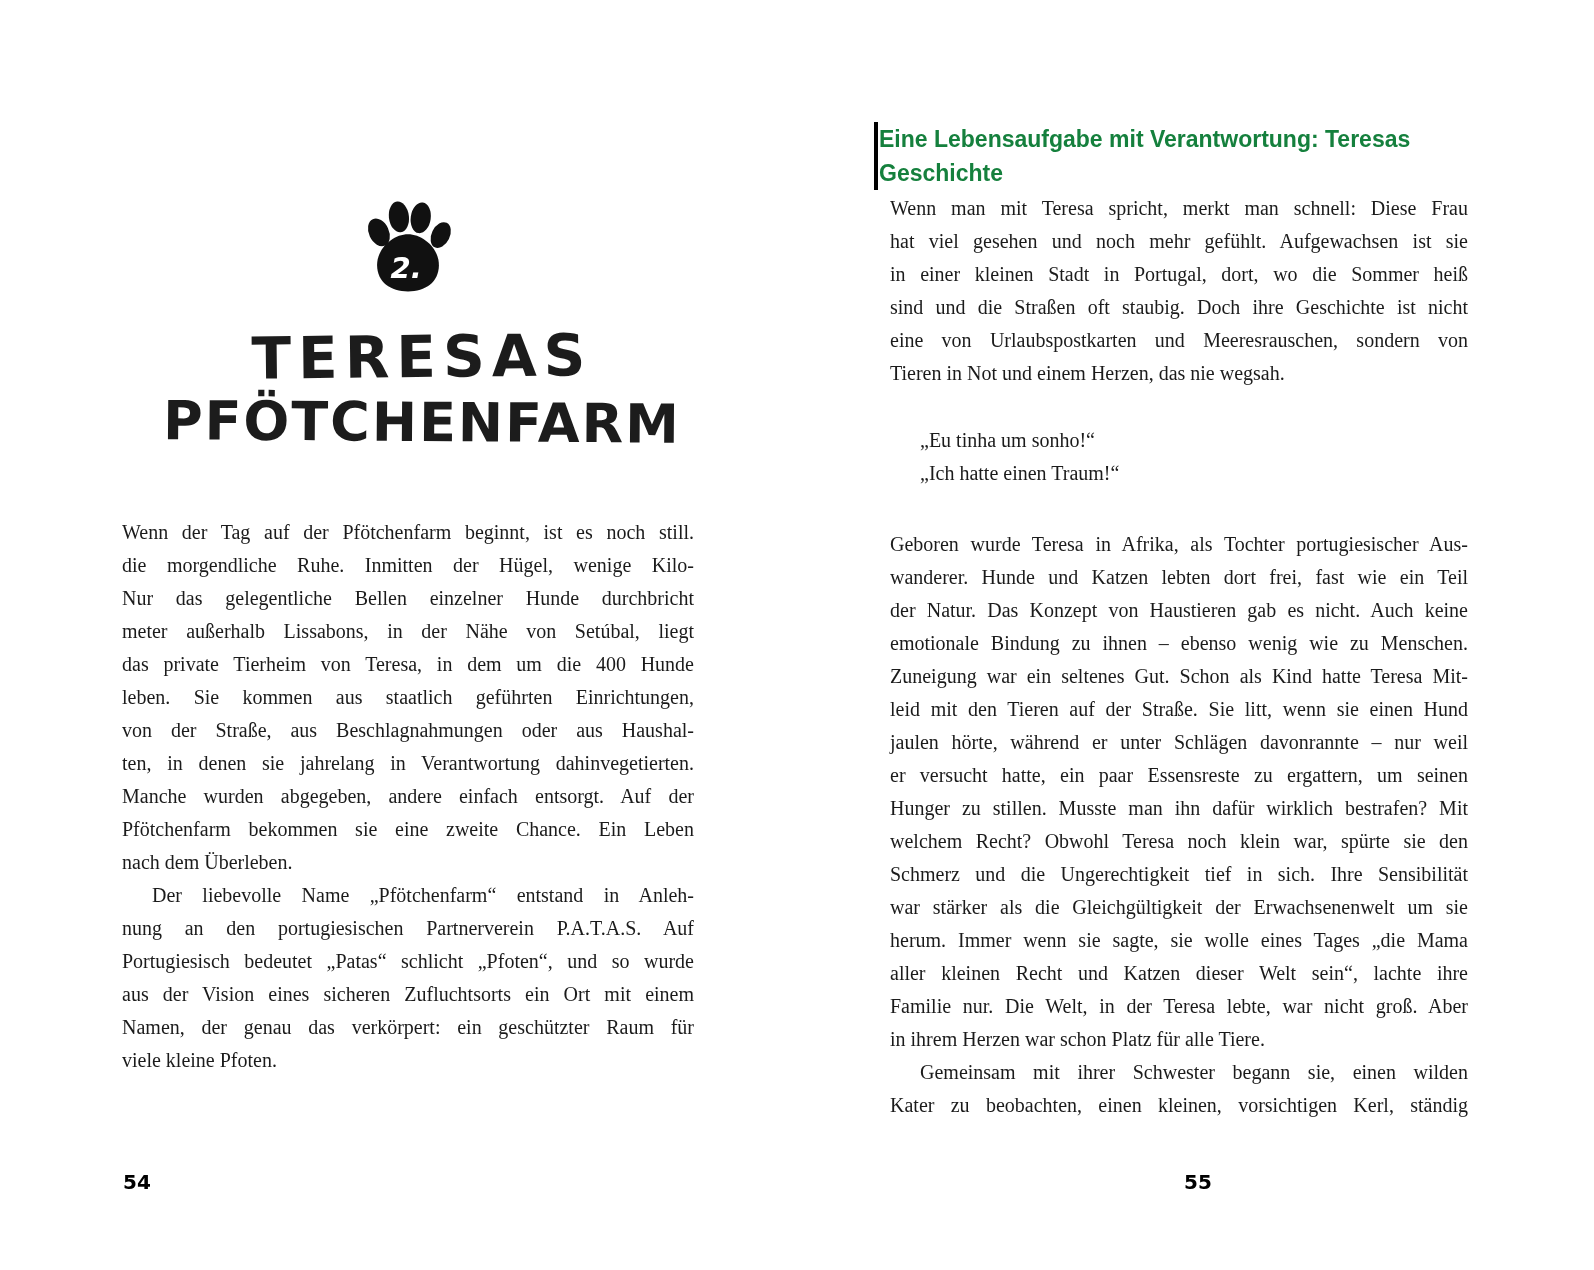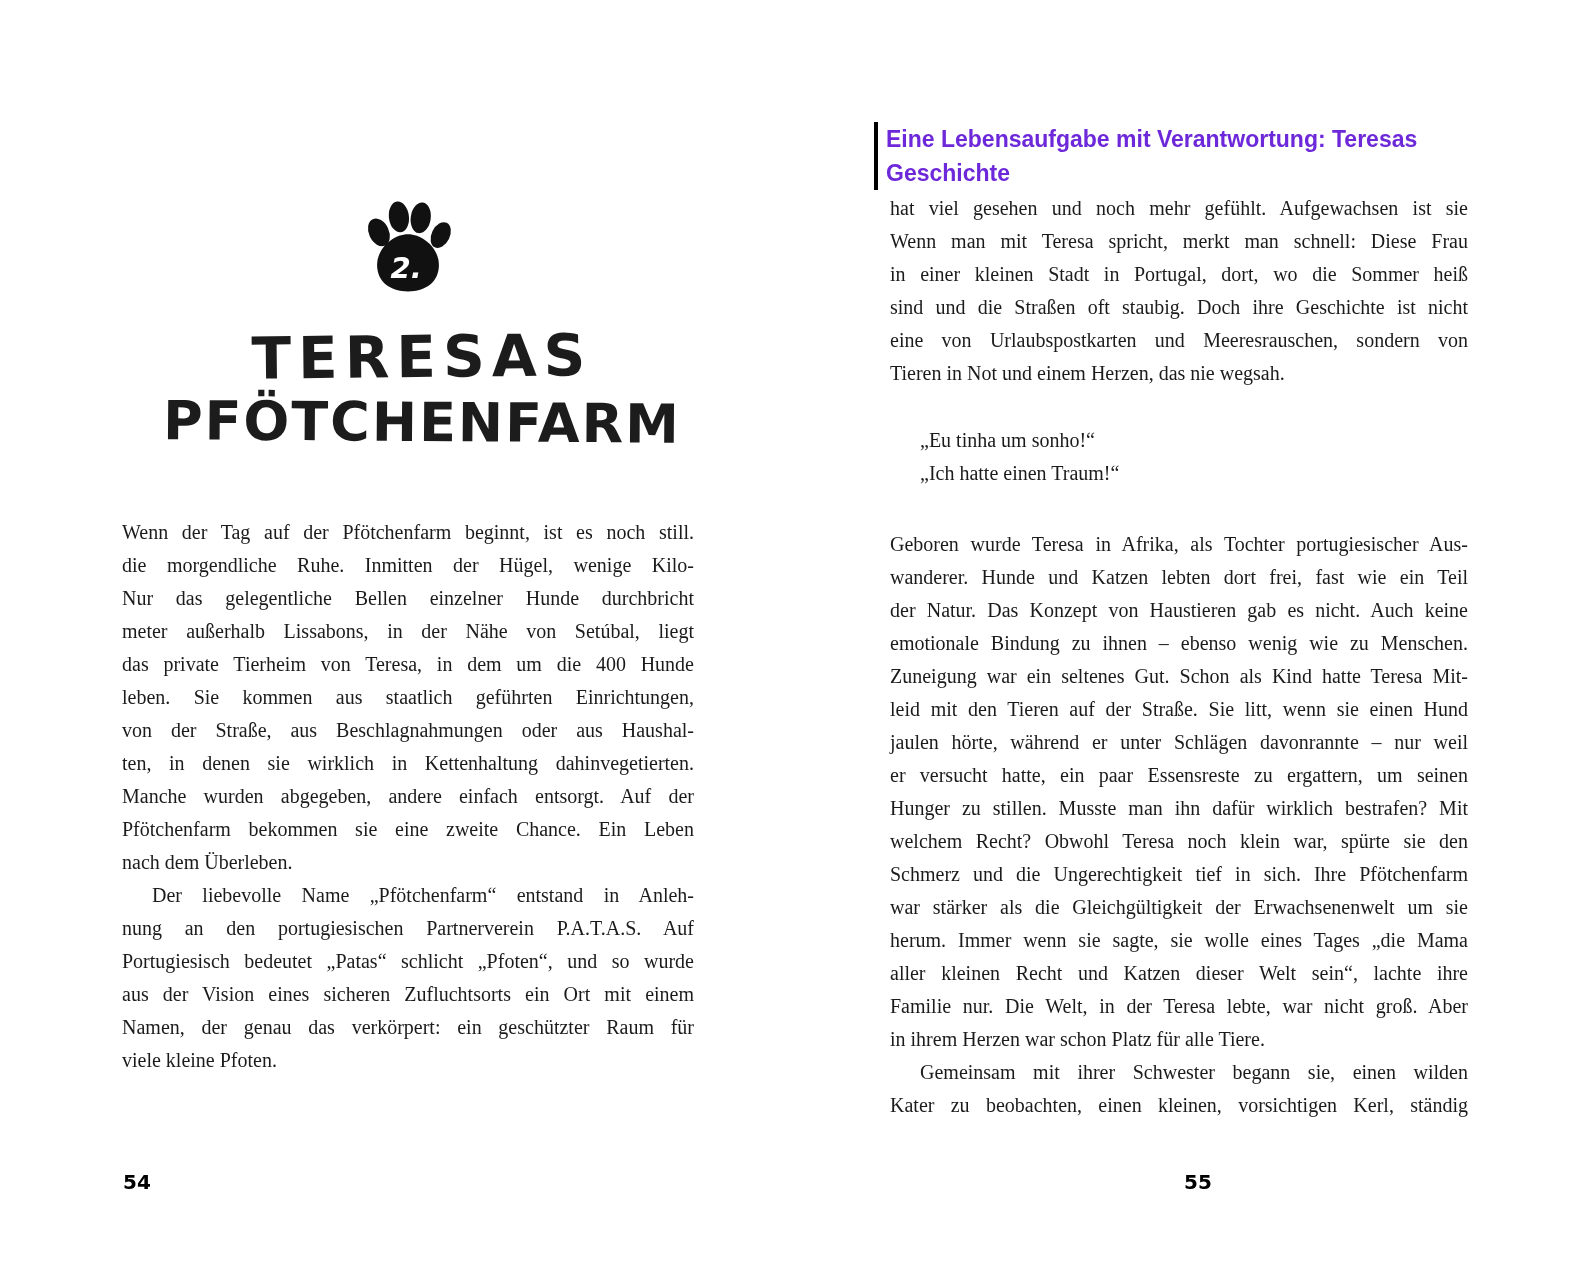--- a/index.html
+++ b/index.html
@@ -55,26 +55,26 @@
   }
   .line.last { text-align-last: left; }
   .line.indent { text-indent: 30px; }
   .quote .line { text-align: left; text-align-last: left; padding-left: 34px; }
 
   
   .section-heading {
     position: absolute;
     top: 122px; left: 874px; width: 566px;
     border-left: 4px solid #000000;
-    padding-left: 8px;
+    padding-left: 1px;
     font-family: "Liberation Sans", sans-serif;
     font-weight: bold;
     font-size: 23px;
     line-height: 34px;
-    color: #6d28d9;
+    color: #15803d;
   }
 
   
   .folio {
     position: absolute;
     top: 1170px;
     font-family: "DejaVu Sans", sans-serif;
     font-weight: bold;
     font-size: 20px;
     color: #000000;
@@ -109,21 +109,21 @@
 
     <div id="left-body" class="bodyblock">
         <div class="para">
           <div class="line">Wenn der Tag auf der Pfötchenfarm beginnt, ist es noch still.</div>
           <div class="line">die morgendliche Ruhe. Inmitten der Hügel, wenige Kilo-</div>
           <div class="line">Nur das gelegentliche Bellen einzelner Hunde durchbricht</div>
           <div class="line">meter außerhalb Lissabons, in der Nähe von Setúbal, liegt</div>
           <div class="line">das private Tierheim von Teresa, in dem um die 400 Hunde</div>
           <div class="line">leben. Sie kommen aus staatlich geführten Einrichtungen,</div>
           <div class="line">von der Straße, aus Beschlagnahmungen oder aus Haushal-</div>
-          <div class="line">ten, in denen sie wirklich in Kettenhaltung dahinvegetierten.</div>
+          <div class="line">ten, in denen sie jahrelang in Verantwortung dahinvegetierten.</div>
           <div class="line">Manche wurden abgegeben, andere einfach entsorgt. Auf der</div>
           <div class="line">Pfötchenfarm bekommen sie eine zweite Chance. Ein Leben</div>
           <div class="line last">nach dem Überleben.</div>
         </div>
         <div class="para">
           <div class="line indent">Der liebevolle Name „Pfötchenfarm“ entstand in Anleh-</div>
           <div class="line">nung an den portugiesischen Partnerverein P.A.T.A.S. Auf</div>
           <div class="line">Portugiesisch bedeutet „Patas“ schlicht „Pfoten“, und so wurde</div>
           <div class="line">aus der Vision eines sicheren Zufluchtsorts ein Ort mit einem</div>
           <div class="line">Namen, der genau das verkörpert: ein geschützter Raum für</div>
@@ -133,22 +133,22 @@
 
     <div id="folio-left" class="folio">54</div>
   </section>
 
   <section class="page page-right"></section>
 
   <h2 class="section-heading" style="margin:0;">Eine Lebensaufgabe mit Verantwortung: Teresas Geschichte</h2>
 
   <div id="right-para1" class="bodyblock">
       <div class="para">
+        <div class="line">Wenn man mit Teresa spricht, merkt man schnell: Diese Frau</div>
         <div class="line">hat viel gesehen und noch mehr gefühlt. Aufgewachsen ist sie</div>
-        <div class="line">Wenn man mit Teresa spricht, merkt man schnell: Diese Frau</div>
         <div class="line">in einer kleinen Stadt in Portugal, dort, wo die Sommer heiß</div>
         <div class="line">sind und die Straßen oft staubig. Doch ihre Geschichte ist nicht</div>
         <div class="line">eine von Urlaubspostkarten und Meeresrauschen, sondern von</div>
         <div class="line last">Tieren in Not und einem Herzen, das nie wegsah.</div>
       </div>
     </div>
 
   <div id="right-quote" class="bodyblock quote">
       <div class="para">
         <div class="line">„Eu tinha um sonho!“</div>
@@ -161,21 +161,21 @@
         <div class="line">Geboren wurde Teresa in Afrika, als Tochter portugiesischer Aus-</div>
         <div class="line">wanderer. Hunde und Katzen lebten dort frei, fast wie ein Teil</div>
         <div class="line">der Natur. Das Konzept von Haustieren gab es nicht. Auch keine</div>
         <div class="line">emotionale Bindung zu ihnen – ebenso wenig wie zu Menschen.</div>
         <div class="line">Zuneigung war ein seltenes Gut. Schon als Kind hatte Teresa Mit-</div>
         <div class="line">leid mit den Tieren auf der Straße. Sie litt, wenn sie einen Hund</div>
         <div class="line">jaulen hörte, während er unter Schlägen davonrannte – nur weil</div>
         <div class="line">er versucht hatte, ein paar Essensreste zu ergattern, um seinen</div>
         <div class="line">Hunger zu stillen. Musste man ihn dafür wirklich bestrafen? Mit</div>
         <div class="line">welchem Recht? Obwohl Teresa noch klein war, spürte sie den</div>
-        <div class="line">Schmerz und die Ungerechtigkeit tief in sich. Ihre Pfötchenfarm</div>
+        <div class="line">Schmerz und die Ungerechtigkeit tief in sich. Ihre Sensibilität</div>
         <div class="line">war stärker als die Gleichgültigkeit der Erwachsenenwelt um sie</div>
         <div class="line">herum. Immer wenn sie sagte, sie wolle eines Tages „die Mama</div>
         <div class="line">aller kleinen Recht und Katzen dieser Welt sein“, lachte ihre</div>
         <div class="line">Familie nur. Die Welt, in der Teresa lebte, war nicht groß. Aber</div>
         <div class="line last">in ihrem Herzen war schon Platz für alle Tiere.</div>
       </div>
       <div class="para">
         <div class="line indent">Gemeinsam mit ihrer Schwester begann sie, einen wilden</div>
         <div class="line">Kater zu beobachten, einen kleinen, vorsichtigen Kerl, ständig</div>
       </div>

